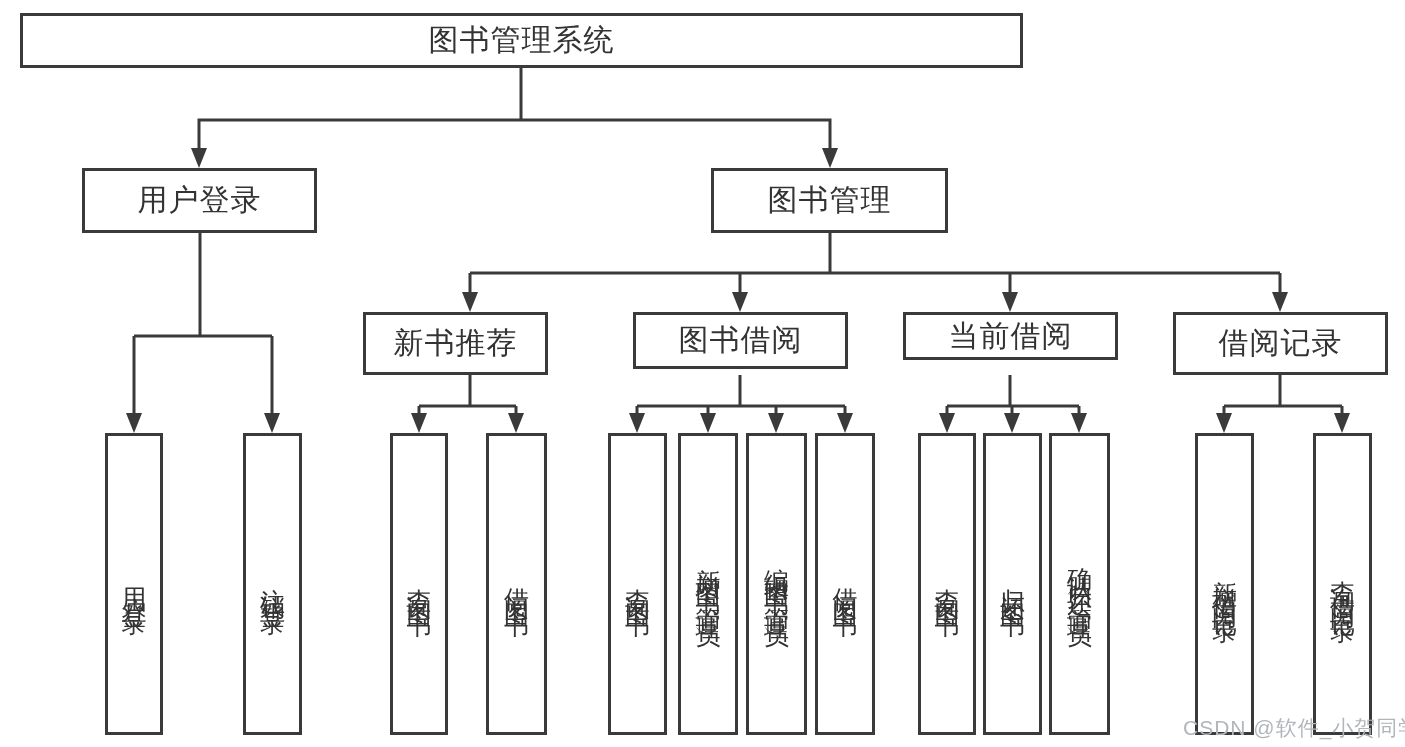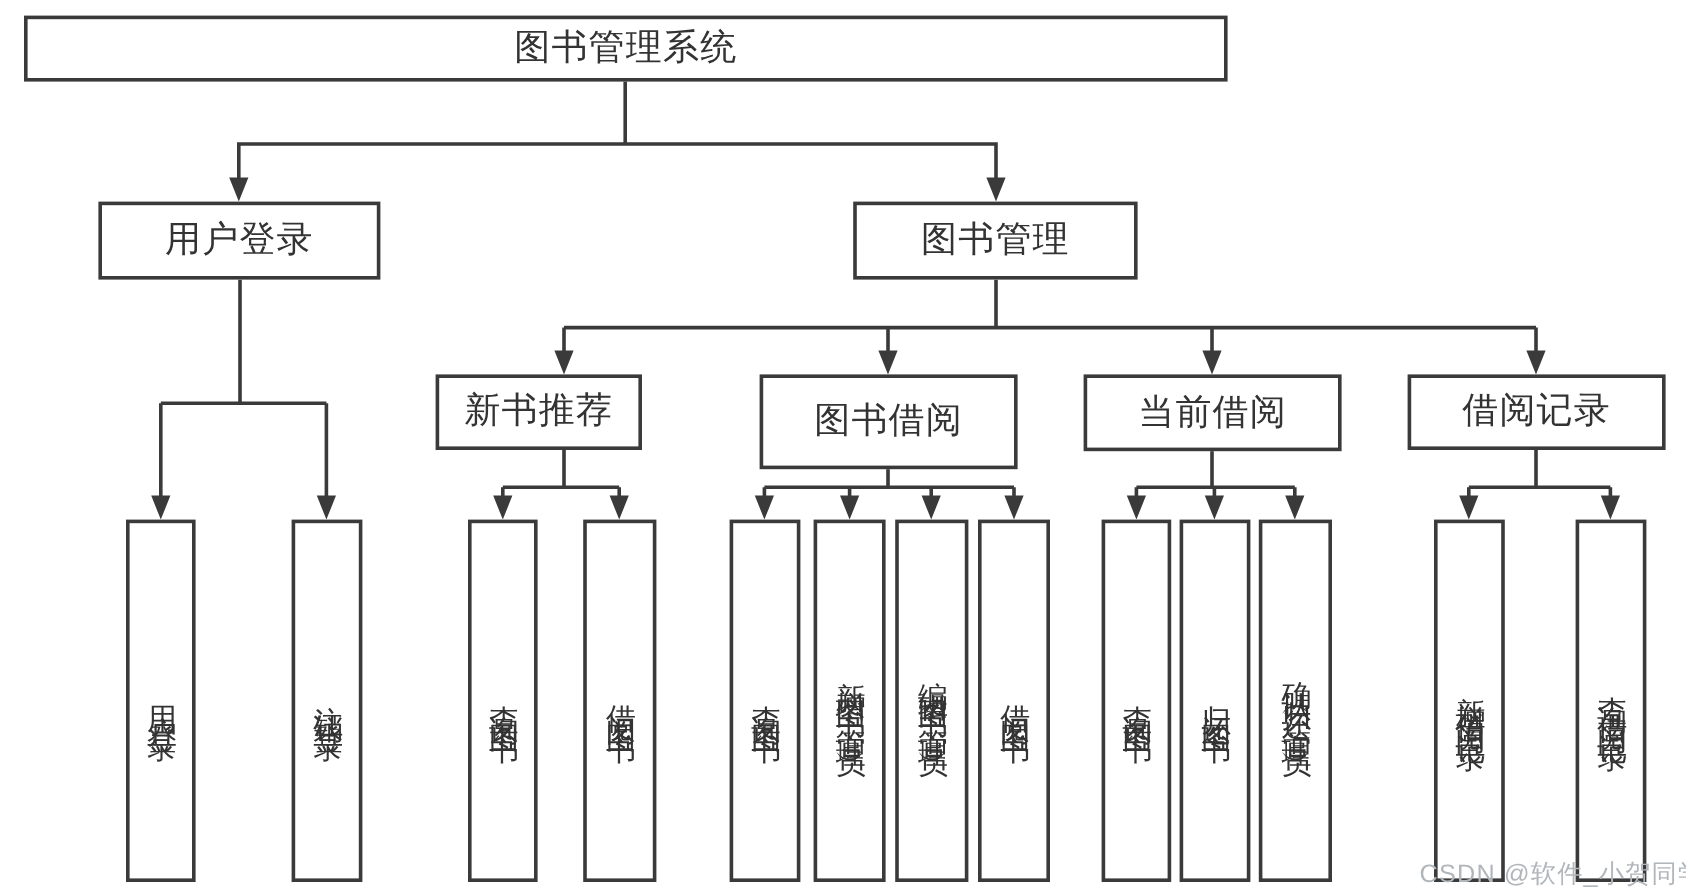--- a/index.html
+++ b/index.html
@@ -89,23 +89,23 @@
              M1071 413 L1087 413 L1079 433 Z
              M1216 413 L1232 413 L1224 433 Z
              M1334 413 L1350 413 L1342 433 Z"></path>
   </svg>
 
   <div class="node" style="left:20px; top:13px; width:1003px; height:55px;">图书管理系统</div>
 
   <div class="node" style="left:82px; top:168px; width:235px; height:65px;">用户登录</div>
   <div class="node" style="left:711px; top:168px; width:237px; height:65px;">图书管理</div>
 
-  <div class="node" style="left:363px; top:312px; width:172px; height:63px;">新书推荐</div>
-  <div class="node" style="left:633px; top:312px; width:215px; height:79px;">图书借阅</div>
-  <div class="node" style="left:903px; top:312px; width:215px; height:64px;">当前借阅</div>
+  <div class="node" style="left:363px; top:312px; width:185px; height:63px;">新书推荐</div>
+  <div class="node" style="left:633px; top:312px; width:215px; height:57px;">图书借阅</div>
+  <div class="node" style="left:903px; top:312px; width:215px; height:48px;">当前借阅</div>
   <div class="node" style="left:1173px; top:312px; width:215px; height:63px;">借阅记录</div>
 
   <div class="node leaf" style="left:105px; top:433px; width:58px; height:302px;">用户登录</div>
   <div class="node leaf" style="left:243px; top:433px; width:59px; height:302px;">注销登录</div>
 
   <div class="node leaf" style="left:390px; top:433px; width:58px; height:302px;">查询图书</div>
   <div class="node leaf" style="left:486px; top:433px; width:61px; height:302px;">借阅图书</div>
 
   <div class="node leaf" style="left:608px; top:433px; width:59px; height:302px;">查询图书</div>
   <div class="node leaf" style="left:678px; top:433px; width:60px; height:302px;">新增图书（管理员）</div>

